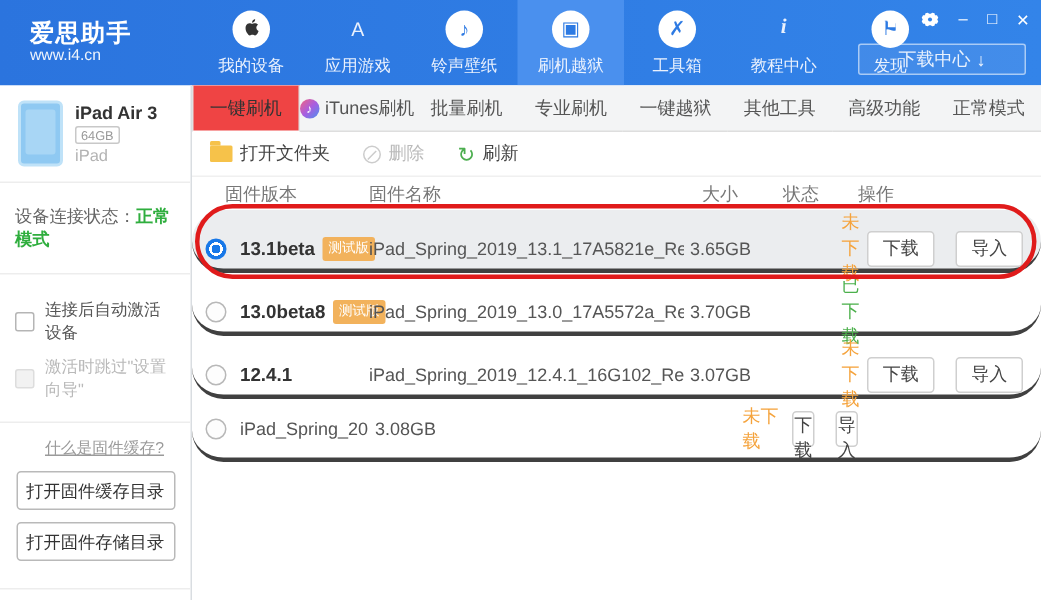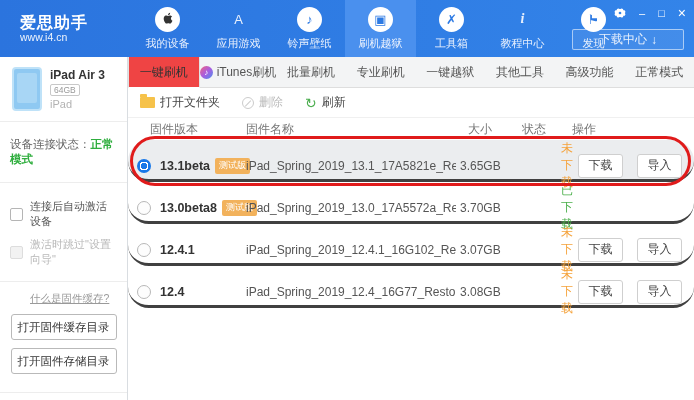--- a/index.html
+++ b/index.html
@@ -346,24 +346,20 @@
           <span class="size">3.07GB</span>
           <span class="status">未下载</span>
           <span class="actions">
             <button class="act-btn">下载</button>
             <button class="act-btn">导入</button>
           </span>
         </div>
 
         <div class="row">
           <span class="radio"></span>
-          <span class="ver-cell">
-            <span class="ver">12.4</span>
-
-          </span>
           <span class="file">iPad_Spring_2019_12.4_16G77_Restore.ipsw</span>
           <span class="size">3.08GB</span>
           <span class="status">未下载</span>
           <span class="actions">
             <button class="act-btn">下载</button>
             <button class="act-btn">导入</button>
           </span>
         </div>
       </div>
   </div>

